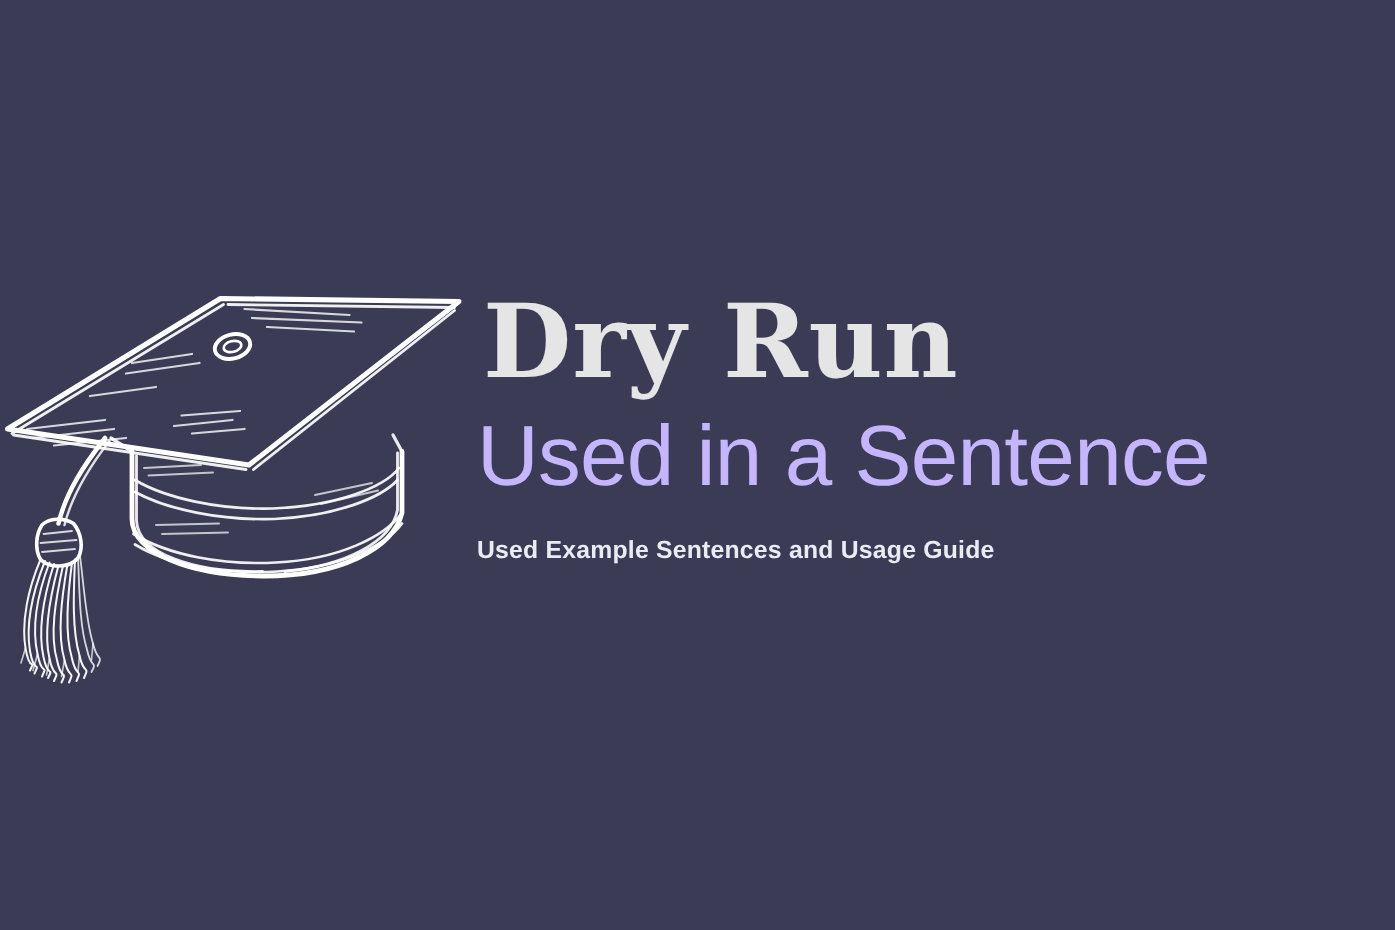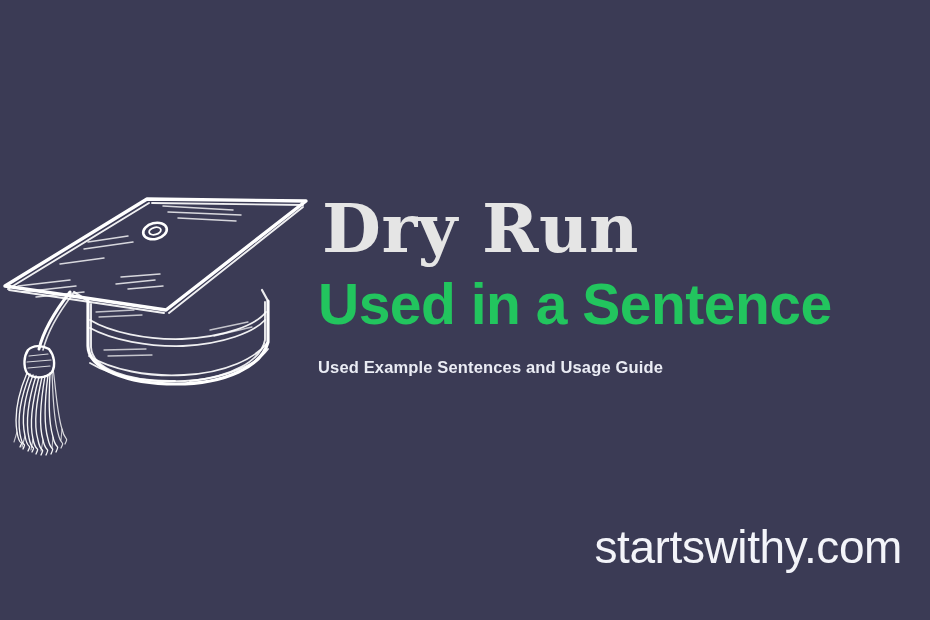--- a/index.html
+++ b/index.html
@@ -50,24 +50,24 @@
     font-size: 68px;
     line-height: 76px;
     color: #e5e5e5;
     letter-spacing: 0.5px;
     margin: 4px;
     white-space: nowrap;
   }
 
   #subtitle {
     font-family: "Liberation Sans", sans-serif;
-    font-weight: 700;
+    font-weight: 400;
     font-size: 57px;
     line-height: 64px;
-    color: #22c55e;
+    color: #c4b5fd;
     letter-spacing: -0.5px;
     margin: 6px 0 0 0;
     white-space: nowrap;
   }
 
   #tagline {
     font-family: "Liberation Sans", sans-serif;
     font-weight: 700;
     font-size: 16.5px;
     line-height: 22px;
@@ -201,15 +201,14 @@
       </g>
     </svg>
   </div>
 
   <div id="text-block">
     <div id="title">Dry Run</div>
     <div id="subtitle">Used in a Sentence</div>
     <div id="tagline">Used Example Sentences and Usage Guide</div>
   </div>
 
-  <div id="site-brand">startswithy.com</div>
 
 </div>
 
 </body></html>

